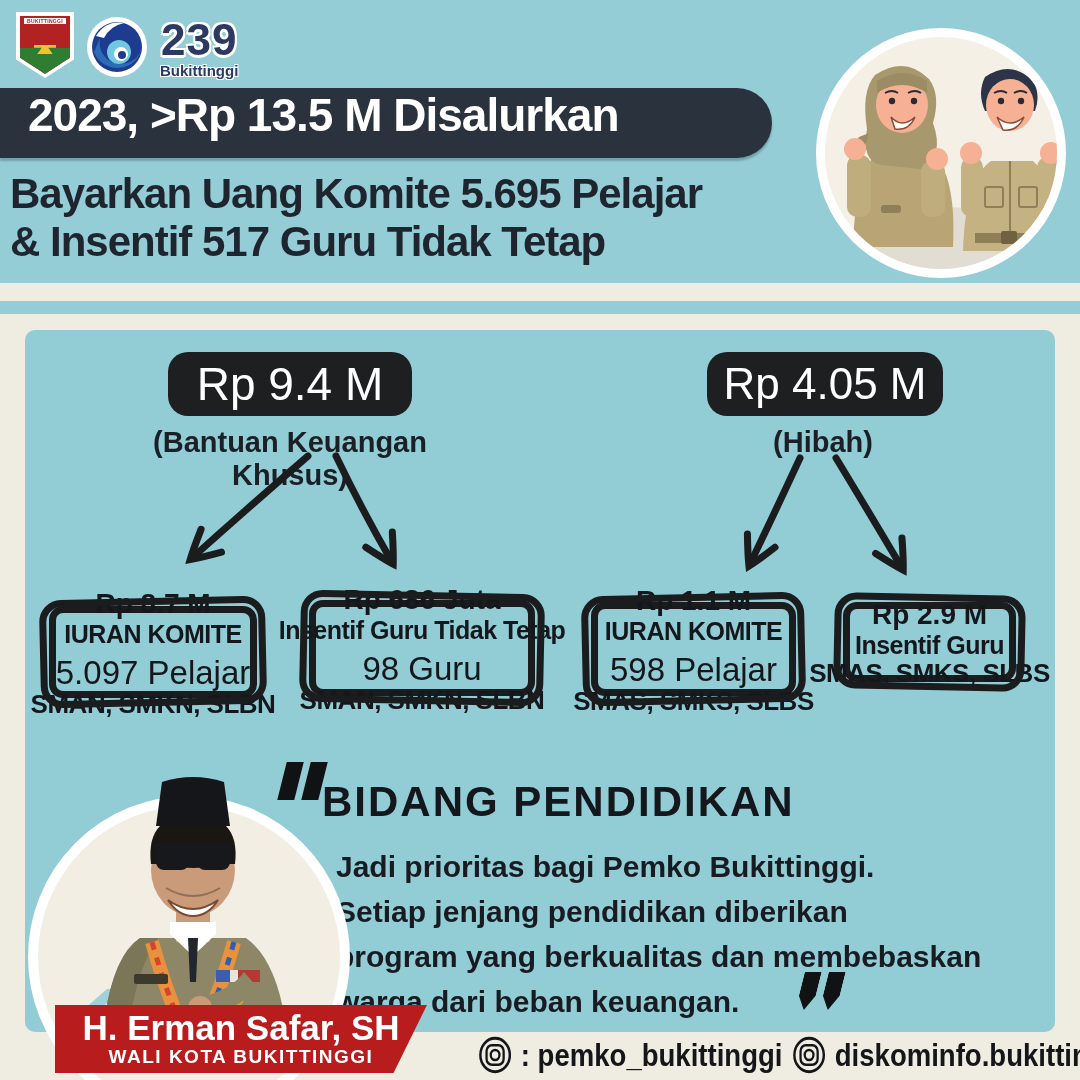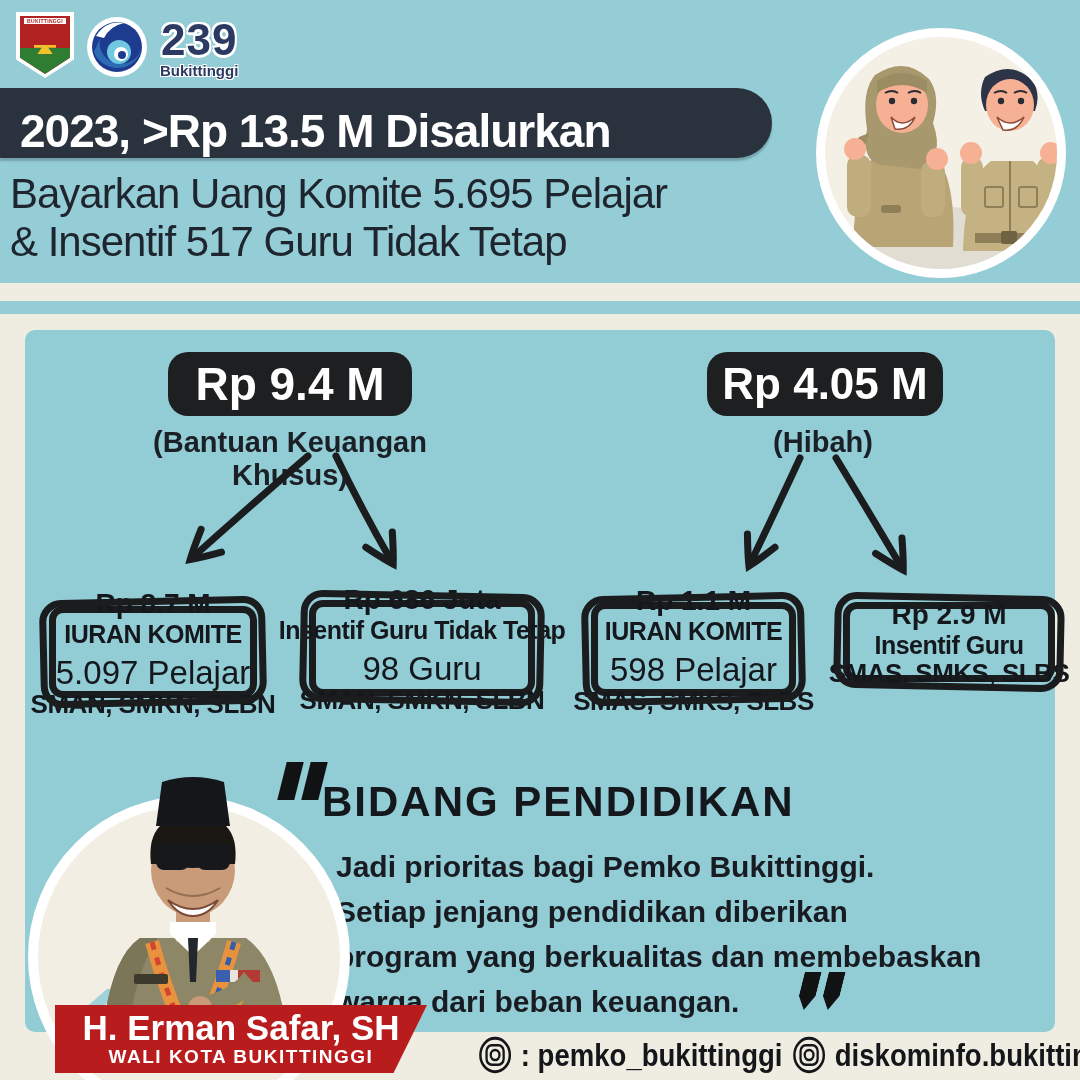--- a/index.html
+++ b/index.html
@@ -30,46 +30,46 @@
   .logo239{display:flex;flex-direction:column;align-items:center;line-height:1;margin-top:2px;}
   .logo239-num{font-size:44px;font-weight:bold;color:#2c3a63;letter-spacing:1px;
     text-shadow:-2px -2px 0 #fff,2px -2px 0 #fff,-2px 2px 0 #fff,2px 2px 0 #fff,0 3px 0 #fff;}
   .logo239-cap{font-size:15px;font-weight:bold;color:#2c3a63;margin-top:1px;
     text-shadow:-1px -1px 0 #fff,1px -1px 0 #fff,-1px 1px 0 #fff,1px 1px 0 #fff;}
   
   .hero-circle{left:816px;top:28px;width:250px;height:250px;border-radius:50%;
     background:#f4f0e6;border:9px solid #fff;box-sizing:border-box;overflow:hidden;}
   
   .banner{left:0;top:88px;width:772px;height:70px;background:#2a323d;
-    border-radius:0 38px 38px 0;display:flex;align-items:flex-end;padding-left:20px;
+    border-radius:0 38px 38px 0;display:flex;align-items:flex-start;padding-left:28px;
     box-sizing:border-box;box-shadow:0 3px 2px rgba(20,30,40,.25);}
   .banner-text{color:#fff;font-size:46px;font-weight:bold;letter-spacing:-1px;white-space:nowrap;}
-  .subtitle{left:10px;top:170px;color:#1e252e;font-weight:normal;font-size:42px;
+  .subtitle{left:10px;top:170px;color:#1e252e;font-weight:bold;font-size:42px;
     line-height:48px;letter-spacing:-1px;}
   
   .panel{left:25px;top:330px;width:1030px;height:702px;background:#92ccd5;border-radius:10px;}
-  .src-box{background:#1e1f20;border-radius:20px;color:#fff;font-weight:bold;
+  .src-box{background:#1e1f20;border-radius:20px;color:#fff;font-weight:normal;
     display:flex;align-items:center;justify-content:center;}
   .src1{left:168px;top:352px;width:244px;height:64px;font-size:46px;}
   .src2{left:707px;top:352px;width:236px;height:64px;font-size:44px;}
   .src-label{color:#1b2026;font-weight:bold;font-size:29px;text-align:center;width:360px;}
   .lab1{left:110px;top:426px;}
   .lab2{left:643px;top:426px;}
   .arrows{left:0;top:440px;width:1080px;height:170px;}
   
   .alloc{border:7px solid #1b1c1d;border-radius:14px;background:transparent;
     display:flex;flex-direction:column;align-items:center;justify-content:center;
     text-align:center;color:#14171c;box-sizing:border-box;}
   .alloc::before{content:"";position:absolute;left:-16px;top:-15px;right:-16px;bottom:-15px;
     border:7px solid #1b1c1d;border-radius:22px;transform:rotate(-1.3deg);pointer-events:none;}
   .alloc.tilt::before{transform:rotate(1.2deg);}
   .b1{left:49px;top:606px;width:208px;height:92px;}
   .b2{left:309px;top:600px;width:226px;height:96px;}
   .b3{left:591px;top:602px;width:205px;height:94px;}
-  .b4{left:843px;top:602px;width:212px;height:80px;}
+  .b4{left:843px;top:602px;width:173px;height:80px;}
   .al1{font-size:28px;font-weight:bold;line-height:34px;white-space:nowrap;}
   .al2{font-size:25px;font-weight:bold;line-height:27px;white-space:nowrap;letter-spacing:-.5px;}
   .al3{font-size:33px;font-weight:normal;line-height:35px;margin-top:7px;white-space:nowrap;}
   .al4{font-size:26px;font-weight:bold;line-height:28px;white-space:nowrap;letter-spacing:-.5px;}
   
   .qmark{display:flex;gap:7px;}
   .qmark span{width:17px;height:38px;background:#101214;transform:skewX(-14deg);display:block;}
   .qmark.close span{clip-path:polygon(0 0,100% 0,100% 62%,50% 100%,0 62%);}
   .q-open{left:282px;top:762px;}
   .q-close{left:800px;top:972px;}

